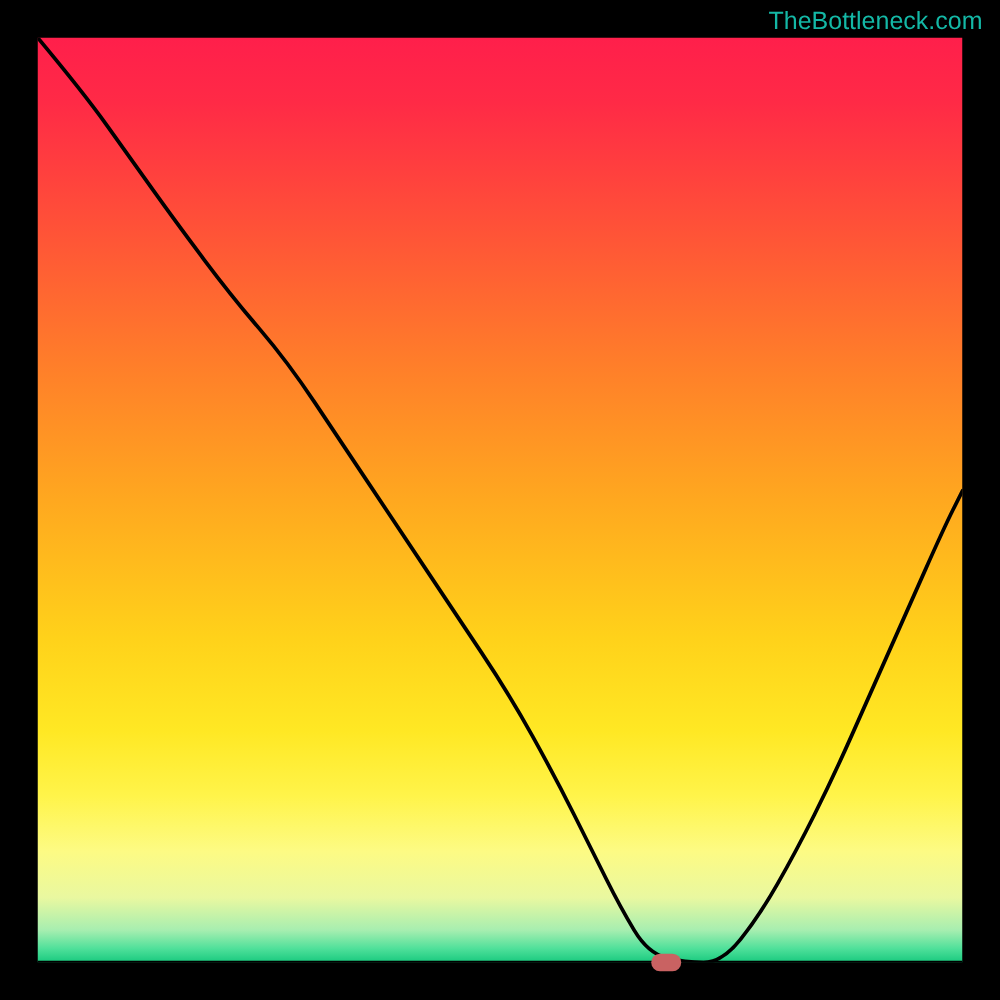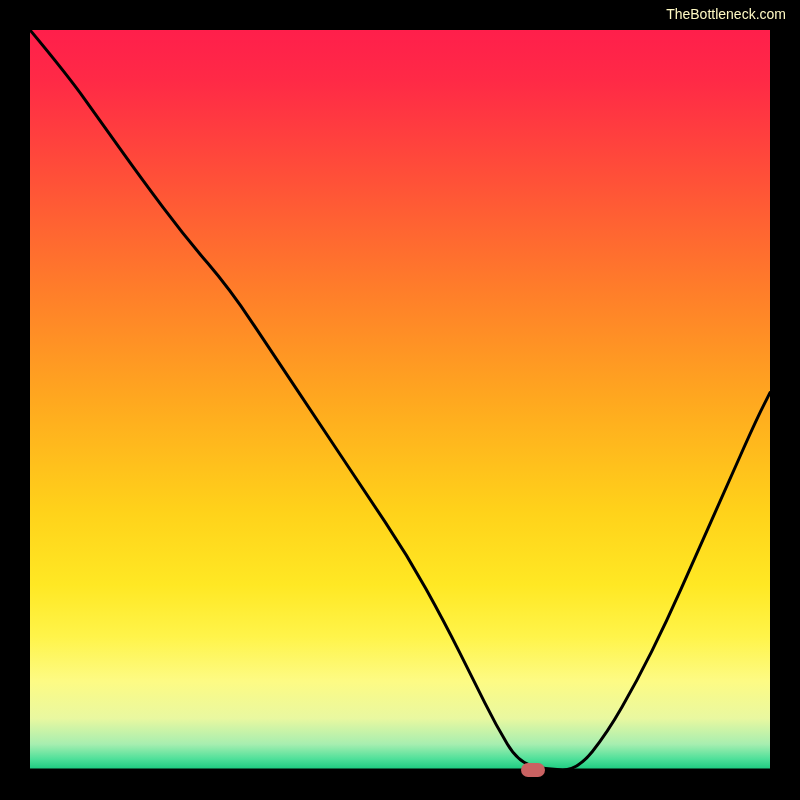--- a/index.html
+++ b/index.html
@@ -7,22 +7,22 @@
     width: 800px;
     height: 800px;
     background: #000;
     position: relative;
     font-family: Arial, Helvetica, sans-serif;
   }
   .watermark {
     position: absolute;
     top: 6px;
     right: 14px;
-    color: #fef9c3;
-    font-size: 14px;
+    color: #14b8a6;
+    font-size: 20px;
     font-weight: 500;
     z-index: 10;
   }
   .plot-area {
     position: absolute;
     left: 30px;
     top: 30px;
     width: 740px;
     height: 740px;
   }

